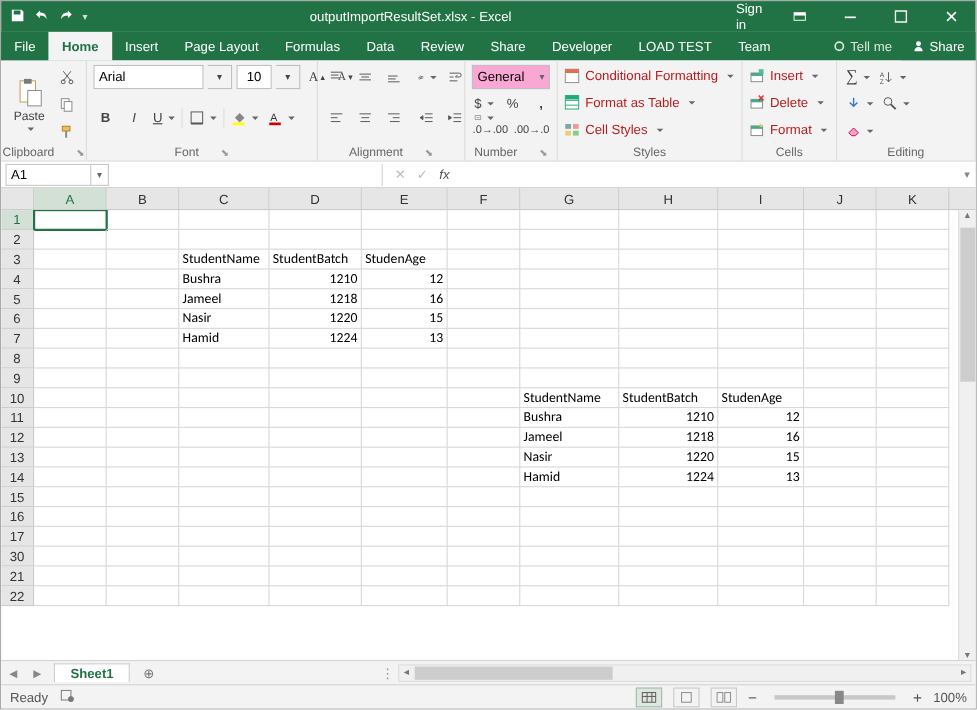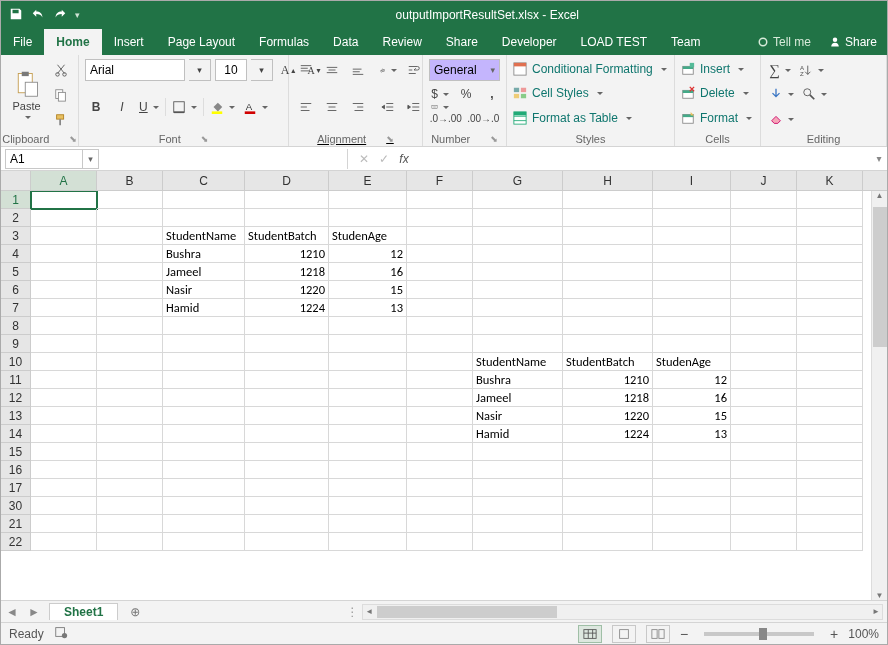--- a/index.html
+++ b/index.html
@@ -29,21 +29,21 @@
   .group-label { text-align:center; font-size:11px; color:#666; padding-top:1px; display:flex; justify-content:center; align-items:center; gap:20px;}
   .group-label .dlg { font-size:9px; color:#999;}
   .ribbon-row { display:flex; align-items:center; gap:4px; }
   .ribbon-btn { height:22px; min-width:22px; display:flex; align-items:center; justify-content:center; font-size:12px; color:#444; gap:2px; padding:0 2px;}
   .ribbon-btn.small svg { width:14px; height:14px; }
   .ribbon select, .ribbon input.fontname, .ribbon input.fontsize { font-size:12px; border:1px solid #c0c0c0; background:#fff; height:22px; }
   .fontname { width:100px; padding:0 4px;}
   .fontsize { width:32px; text-align:center;}
   .big-btn { display:flex; flex-direction:column; align-items:center; justify-content:center; gap:2px; font-size:11px; color:#444; width:44px;}
   .big-btn svg { width:28px; height:28px;}
-  .stylebtn { display:flex; align-items:center; gap:5px; font-size:12px; color:#0f766e; height:20px;}
+  .stylebtn { display:flex; align-items:center; gap:5px; font-size:12px; color:#b91c1c; height:20px;}
   .stylebtn svg { width:14px; height:14px;}
   .drop::after{ content:""; display:inline-block; margin-left:3px; border:3px solid transparent; border-top-color:#666; transform:translateY(2px);}
   
   .fbar { display:flex; align-items:center; border-bottom:1px solid #d4d4d4; background:#fff; height:24px; }
   .namebox { width:340px; display:flex; align-items:center; }
   .namebox input { border:1px solid #c8c8c8; height:20px; width:78px; font-size:12px; padding:0 4px; margin-left:4px;}
   .namebox .nbdrop { border:1px solid #c8c8c8; border-left:none; width:16px; height:20px; display:flex; align-items:center; justify-content:center; font-size:9px; color:#666;}
   .fx-sep { width:1px; height:20px; background:#d4d4d4; margin:0 6px;}
   .fx-btn { width:20px; color:#777; font-size:12px; text-align:center;}
   .fx-btn.fx { font-style:italic; color:#555;}
@@ -93,20 +93,44 @@
           <path d="M6 3L2 7l4 4V8c3 0 6 1 7 4 0-5-3-7-7-7z"></path>
         </svg></span>
     <span><svg viewBox="0 0 16 16">
           <path d="M10 3l4 4-4 4V8c-3 0-6 1-7 4 0-5 3-7 7-7z"></path>
         </svg></span>
     <span style="font-size:9px;color:#cfe3d4;">▾</span>
   </div>
   <div class="title">
     <span>outputImportResultSet.xlsx</span> - <span>Excel</span>
   </div>
+  <div class="right">
+    <div class="btn signin">Sign in</div>
+    <div class="btn">
+        <svg viewBox="0 0 14 14">
+          <rect x="1" y="3" width="12" height="8" fill="none" stroke="#fff"></rect>
+          <rect x="1" y="3" width="12" height="3"></rect>
+        </svg>
+      </div>
+    <div class="btn">
+        <svg viewBox="0 0 12 12">
+          <rect x="1" y="6" width="10" height="1.5"></rect>
+        </svg>
+      </div>
+    <div class="btn">
+        <svg viewBox="0 0 12 12">
+          <rect x="1" y="1" width="10" height="10" fill="none" stroke="#fff" stroke-width="1.3"></rect>
+        </svg>
+      </div>
+    <div class="btn">
+        <svg viewBox="0 0 12 12">
+          <path d="M2 2l8 8M10 2l-8 8" stroke="#fff" stroke-width="1.5"></path>
+        </svg>
+      </div>
+  </div>
 </div>
 
 <div class="tabs">
   <div class="tab file">File</div>
   <div id="tabs-host" style="display: contents;"><div class="tab active">Home</div><div class="tab">Insert</div><div class="tab">Page Layout</div><div class="tab">Formulas</div><div class="tab">Data</div><div class="tab">Review</div><div class="tab">Share</div><div class="tab">Developer</div><div class="tab">LOAD TEST</div><div class="tab">Team</div></div>
   <div class="spacer"></div>
   <div class="tellme">
     <svg viewBox="0 0 16 16">
         <circle cx="8" cy="8" r="5"></circle>
       </svg>
@@ -194,21 +218,21 @@
             <rect x="2" y="13" width="12" height="3" fill="#d00000"></rect>
           </svg>
         </span>
     </div>
     <div class="group-label">
         <span>Font</span>
         <span class="dlg">⬊</span>
       </div>
   </div>
 
-  <div class="group" style="width:134px;text-decoration:underline;">
+  <div class="group" style="width:134px;">
     <div class="ribbon-row">
       <span class="ribbon-btn small">
           <svg viewBox="0 0 16 16">
             <line x1="2" y1="3" x2="14" y2="3" stroke="#555"></line>
             <line x1="2" y1="6" x2="10" y2="6" stroke="#555"></line>
             <line x1="2" y1="9" x2="12" y2="9" stroke="#555"></line>
           </svg>
         </span>
       <span class="ribbon-btn small">
           <svg viewBox="0 0 16 16">
@@ -277,21 +301,21 @@
         </span>
     </div>
     <div class="group-label">
         <span>Alignment</span>
         <span class="dlg">⬊</span>
       </div>
   </div>
 
   <div class="group" style="width:84px;">
     <div class="ribbon-row">
-      <div style="border:1px solid #c0c0c0;background:#c4b5fd;height:22px;width:72px;display:flex;align-items:center;padding:0 4px;font-size:12px;">
+      <div style="border:1px solid #c0c0c0;background:#f9a8d4;height:22px;width:72px;display:flex;align-items:center;padding:0 4px;font-size:12px;">
           <span>General</span>
           <span style="margin-left:auto;font-size:9px;color:#666;">▾</span>
         </div>
     </div>
     <div class="ribbon-row">
       <span class="ribbon-btn drop">$</span>
       <span class="ribbon-btn">%</span>
       <span class="ribbon-btn" style="font-weight:700;">,</span>
     </div>
     <div class="ribbon-row">
@@ -304,38 +328,38 @@
       </div>
   </div>
 
   <div class="group" style="width:168px;">
     <div class="stylebtn drop">
         <svg viewBox="0 0 16 16">
           <rect x="1" y="1" width="14" height="14" fill="#fff" stroke="#888"></rect>
           <rect x="1" y="1" width="14" height="4" fill="#e07050"></rect>
         </svg>
         <span>Conditional Formatting</span>
+      </div>
+    <div class="stylebtn drop">
+        <svg viewBox="0 0 16 16">
+          <rect x="1" y="1" width="14" height="14" fill="#fff" stroke="#2a7"></rect>
+          <line x1="1" y1="6" x2="15" y2="6" stroke="#2a7"></line>
+          <line x1="1" y1="11" x2="15" y2="11" stroke="#2a7"></line>
+          <rect x="1" y="1" width="14" height="4" fill="#2a7"></rect>
+        </svg>
+        <span>Format as Table</span>
       </div>
     <div class="stylebtn drop">
         <svg viewBox="0 0 16 16">
           <rect x="1" y="2" width="6" height="5" fill="#7aa"></rect>
           <rect x="9" y="2" width="6" height="5" fill="#e99"></rect>
           <rect x="1" y="9" width="6" height="5" fill="#ec7"></rect>
           <rect x="9" y="9" width="6" height="5" fill="#8c8"></rect>
         </svg>
         <span>Cell Styles</span>
-      </div>
-    <div class="stylebtn drop">
-        <svg viewBox="0 0 16 16">
-          <rect x="1" y="1" width="14" height="14" fill="#fff" stroke="#2a7"></rect>
-          <line x1="1" y1="6" x2="15" y2="6" stroke="#2a7"></line>
-          <line x1="1" y1="11" x2="15" y2="11" stroke="#2a7"></line>
-          <rect x="1" y="1" width="14" height="4" fill="#2a7"></rect>
-        </svg>
-        <span>Format as Table</span>
       </div>
     <div class="group-label">
         <span>Styles</span>
       </div>
   </div>
 
   <div class="group" style="width:86px;">
     <div class="stylebtn drop">
         <svg viewBox="0 0 16 16">
           <rect x="2" y="5" width="12" height="9" fill="#fff" stroke="#888"></rect>

